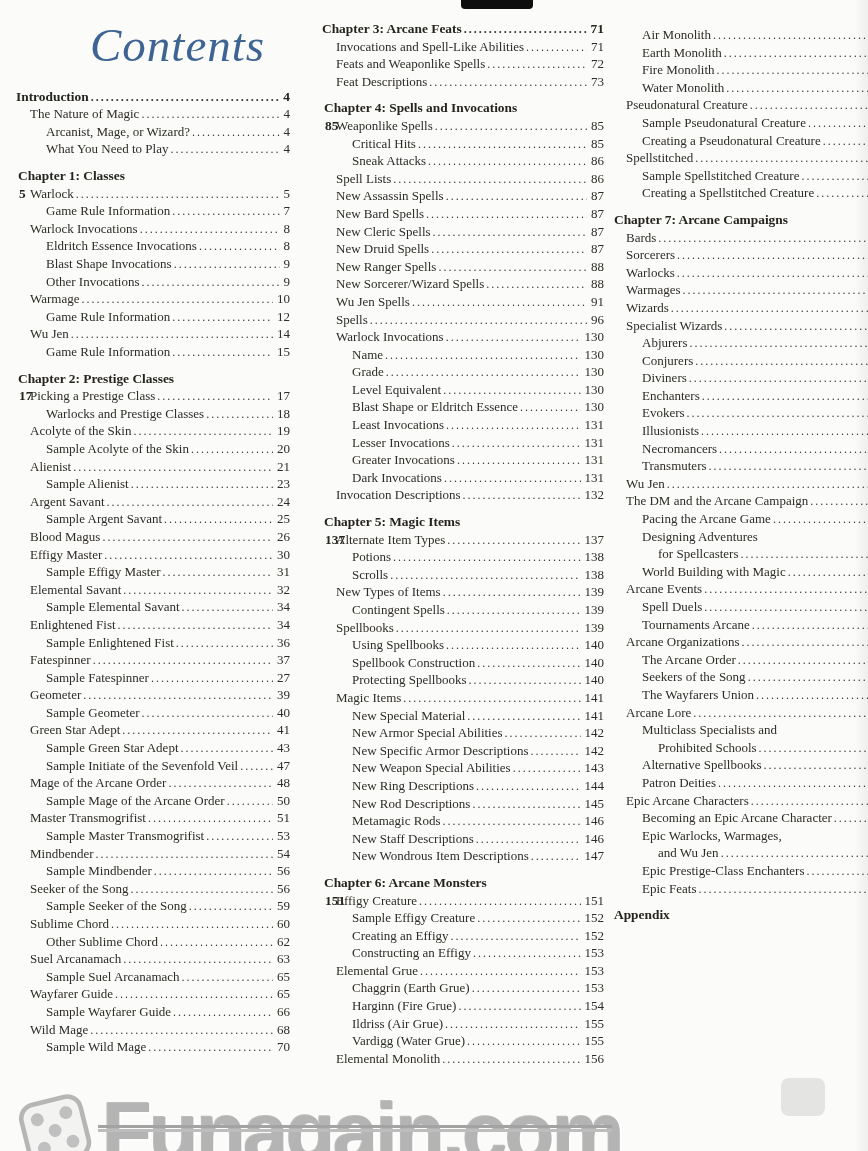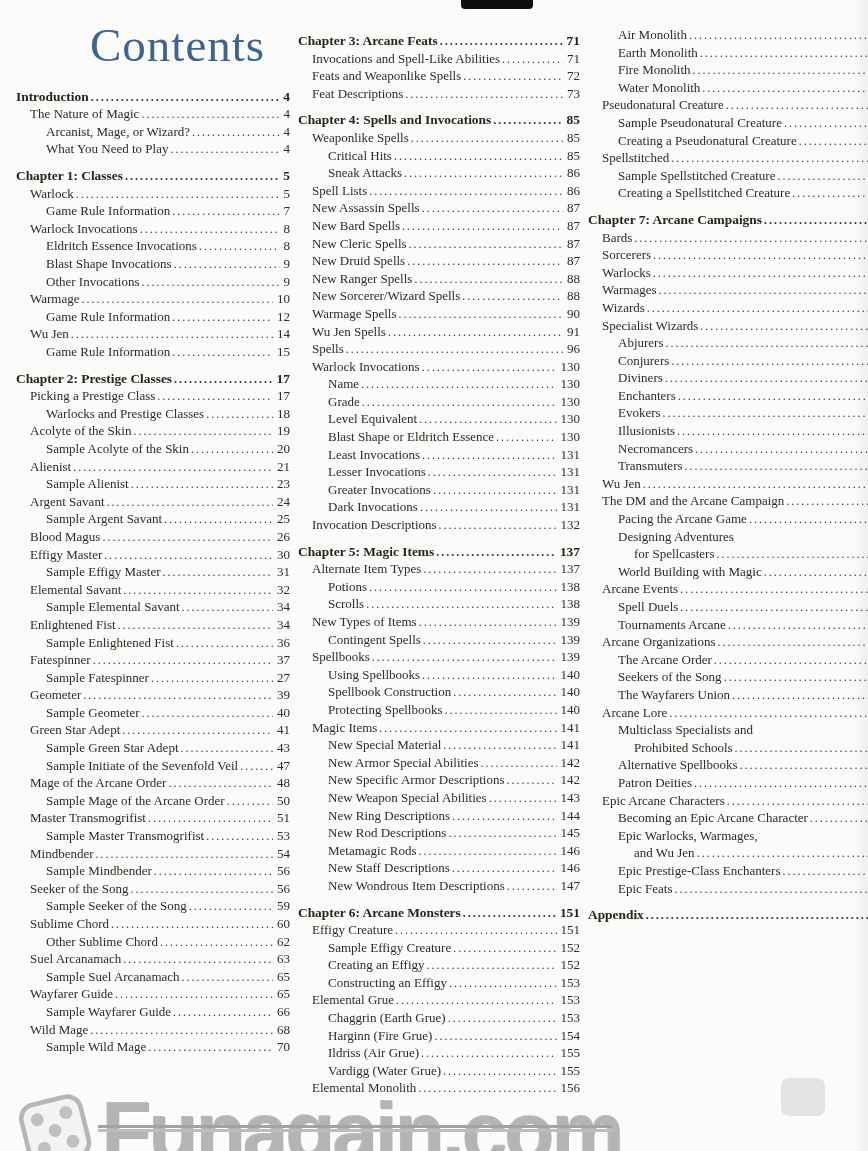--- a/index.html
+++ b/index.html
@@ -26,40 +26,40 @@
     background:linear-gradient(to right,rgba(0,0,0,0),rgba(0,0,0,0.05));
   }
   .scan-blob{
     position:absolute;left:781px;top:1078px;width:44px;height:38px;
     background:#d2d2d0;opacity:.55;border-radius:8px;
   }
 
   .columns{display:flex;padding:0 6px 0 16px;position:relative;}
   .col{flex:0 0 auto;}
   .col-1{width:274px;margin-right:8px;}
-  .col-2{width:282px;margin-right:8px;padding-top:32px;}
+  .col-2{width:282px;margin-right:8px;padding-top:20px;margin-left:24px;}
   .col-3{flex:1 1 auto;padding-top:26px;}
 
   .contents-title{
     font-family:"Liberation Serif","DejaVu Serif",serif;
     font-size:47px;font-weight:400;letter-spacing:1px;
     color:var(--title-blue);
-    margin:20px 0 16px 74px;line-height:1.1;
+    margin:20px 0 16px 74px;line-height:1.1;font-style:italic;
   }
 
   .toc-row{
     display:flex;align-items:baseline;
     height:17.6px;font-size:13px;color:var(--text-dark);
     line-height:17.6px;
   }
   .toc-row.l1{padding-left:14px;}
   .toc-row.l2{padding-left:30px;}
   .toc-row.l3{padding-left:46px;}
   .toc-row.chapter{font-weight:700;font-size:13.4px;color:#26241f;}
-  .toc-row.gap{margin-top:9px;}
+  .toc-row.gap{margin-top:9px;flex-direction:column;}
   .lbl{white-space:nowrap;flex:0 0 auto;}
   .dots{flex:1 1 auto;overflow:hidden;white-space:nowrap;margin:0 3px 0 2px;min-width:4px;}
   .dots::after{
     content:"........................................................................";
     letter-spacing:2px;font-size:12px;color:#3a3834;
   }
   .pg{flex:0 0 auto;text-align:right;padding-left:1px;}
 
   .watermark{
     position:absolute;left:10px;top:1084px;display:flex;align-items:center;
@@ -430,25 +430,20 @@
         </div>
         <div class="toc-row l1">
           <span class="lbl">New Ranger Spells</span>
           <span class="dots"></span>
           <span class="pg">88</span>
         </div>
         <div class="toc-row l1">
           <span class="lbl">New Sorcerer/Wizard Spells</span>
           <span class="dots"></span>
           <span class="pg">88</span>
-        </div>
-        <div class="toc-row l1">
-          <span class="lbl">Warmage Spells</span>
-          <span class="dots"></span>
-          <span class="pg">90</span>
         </div>
         <div class="toc-row l1">
           <span class="lbl">Wu Jen Spells</span>
           <span class="dots"></span>
           <span class="pg">91</span>
         </div>
         <div class="toc-row l1">
           <span class="lbl">Spells</span>
           <span class="dots"></span>
           <span class="pg">96</span>

